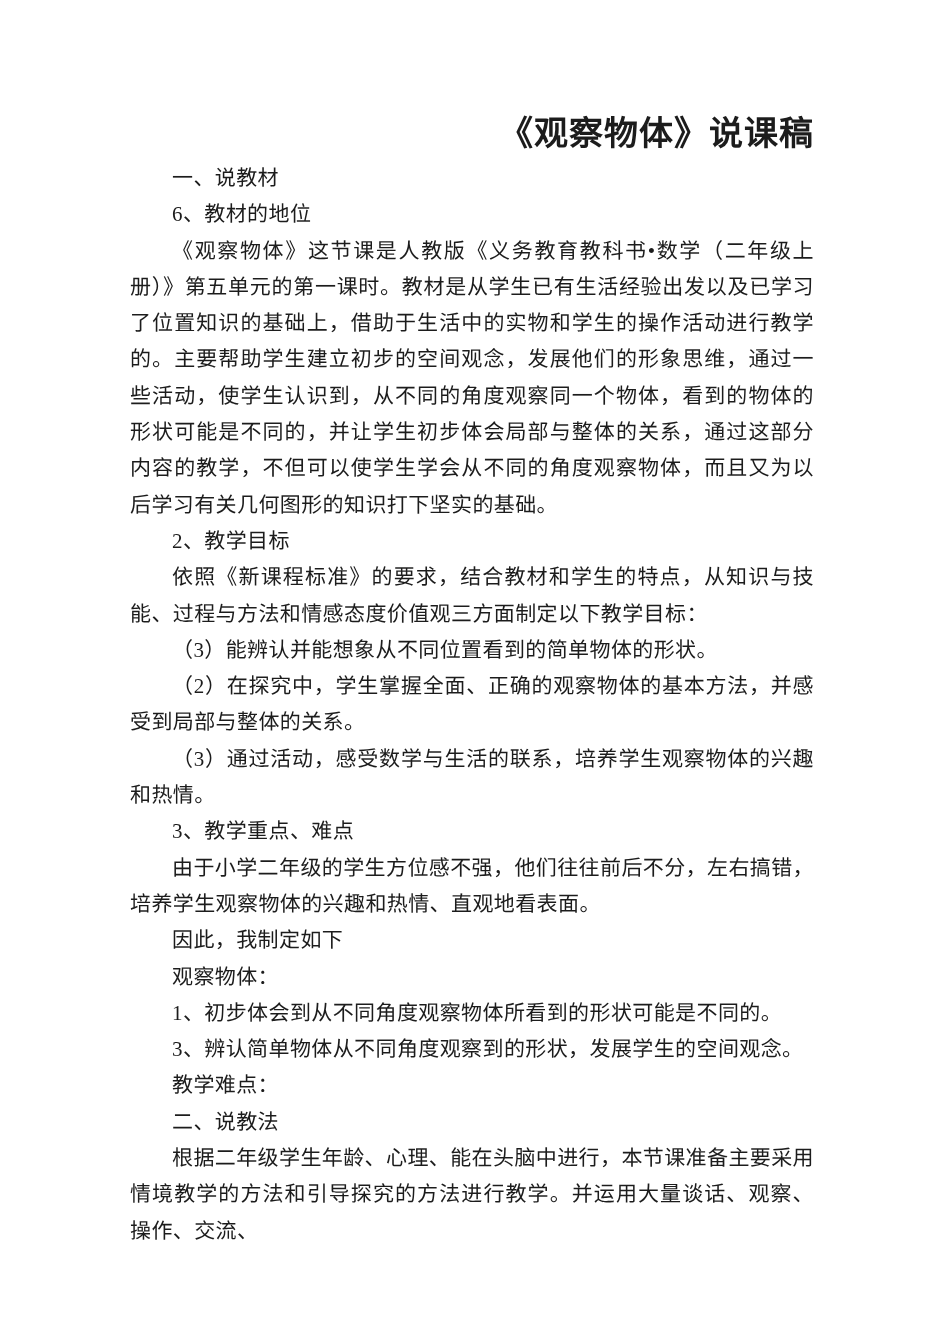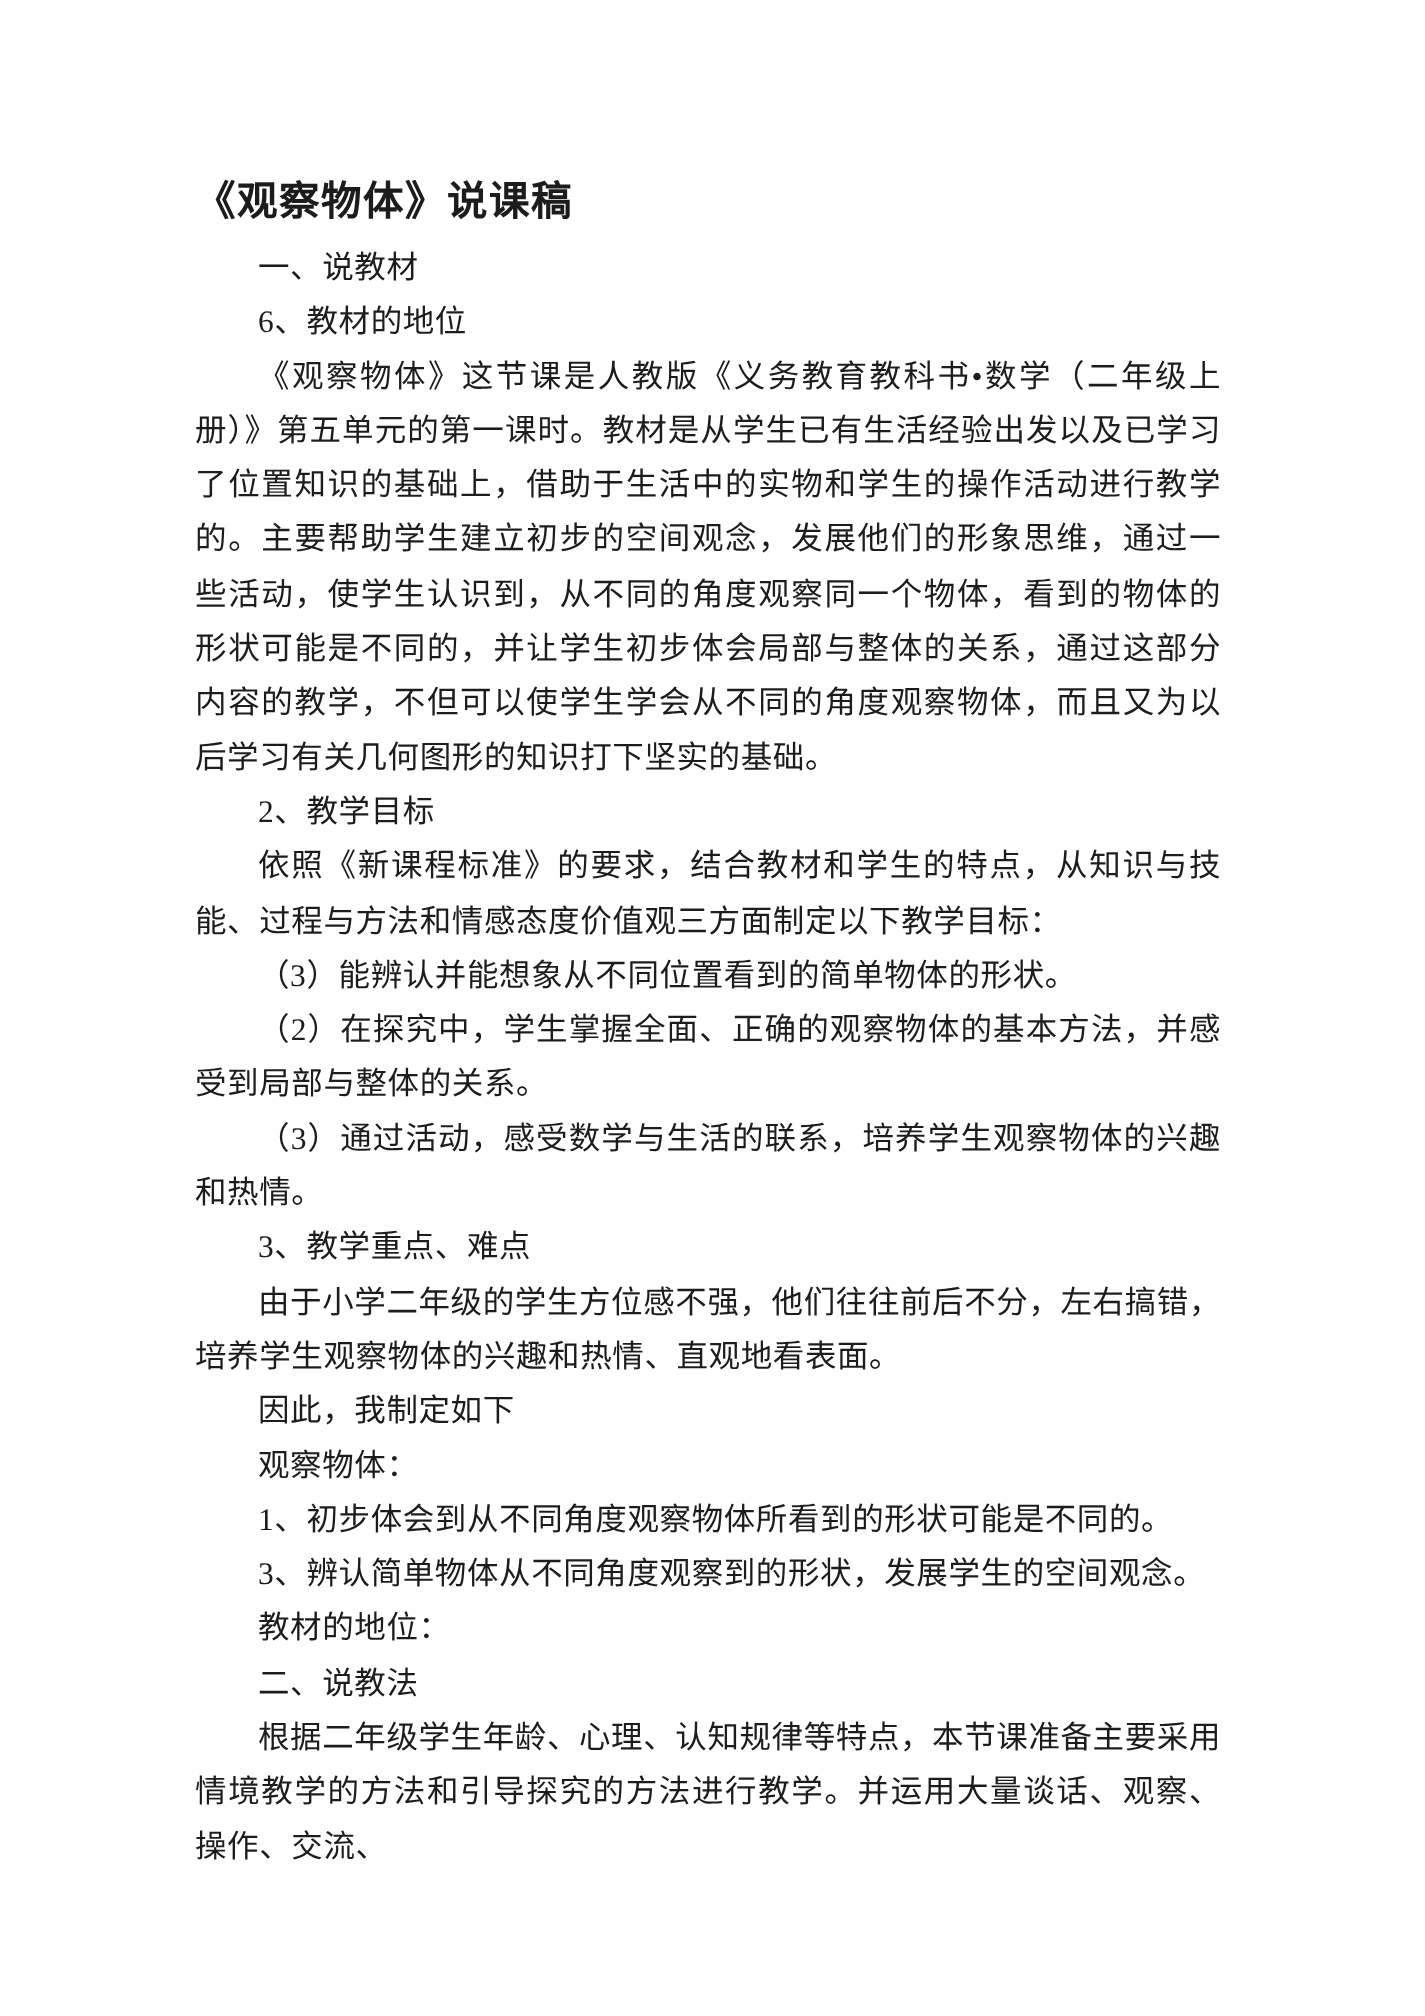--- a/index.html
+++ b/index.html
@@ -18,24 +18,24 @@
     margin:0 auto;
     box-sizing:border-box;
     background:var(--page-bg);
     color:var(--text-color);
     padding:116px 136px 40px 130px;
     overflow:hidden;
     font-family:"Liberation Serif","DejaVu Serif",serif;
   }
   .doc-title{
     margin:0 0 8px 0;
-    font-size:27px;
+    font-size:34px;
     font-weight:700;
     line-height:36px;
-    text-align:left;
+    text-align:right;
     letter-spacing:1px;
   }
   .para{
     margin:0;
     font-size:21px;
     line-height:36.3px;
     text-align:justify;
     text-justify:inter-ideograph;
     text-indent:2em;
     word-break:break-all;
@@ -55,17 +55,17 @@
       <p class="para">依照《新课程标准》的要求，结合教材和学生的特点，从知识与技能、过程与方法和情感态度价值观三方面制定以下教学目标：</p>
       <p class="para">（3）能辨认并能想象从不同位置看到的简单物体的形状。</p>
       <p class="para">（2）在探究中，学生掌握全面、正确的观察物体的基本方法，并感受到局部与整体的关系。</p>
       <p class="para">（3）通过活动，感受数学与生活的联系，培养学生观察物体的兴趣和热情。</p>
       <p class="para"> 3、教学重点、难点</p>
       <p class="para">由于小学二年级的学生方位感不强，他们往往前后不分，左右搞错，培养学生观察物体的兴趣和热情、直观地看表面。</p>
       <p class="para">因此，我制定如下</p>
       <p class="para">观察物体：</p>
       <p class="para">1、初步体会到从不同角度观察物体所看到的形状可能是不同的。</p>
       <p class="para">3、辨认简单物体从不同角度观察到的形状，发展学生的空间观念。</p>
-      <p class="para">教材的地位：</p>
+      <p class="para">教学难点：</p>
       <p class="para">二、说教法</p>
-      <p class="para">根据二年级学生年龄、心理、认知规律等特点，本节课准备主要采用情境教学的方法和引导探究的方法进行教学。并运用大量谈话、观察、操作、交流、</p>
+      <p class="para">根据二年级学生年龄、心理、能在头脑中进行，本节课准备主要采用情境教学的方法和引导探究的方法进行教学。并运用大量谈话、观察、操作、交流、</p>
     </div>
 </div>
 
 </body></html>

